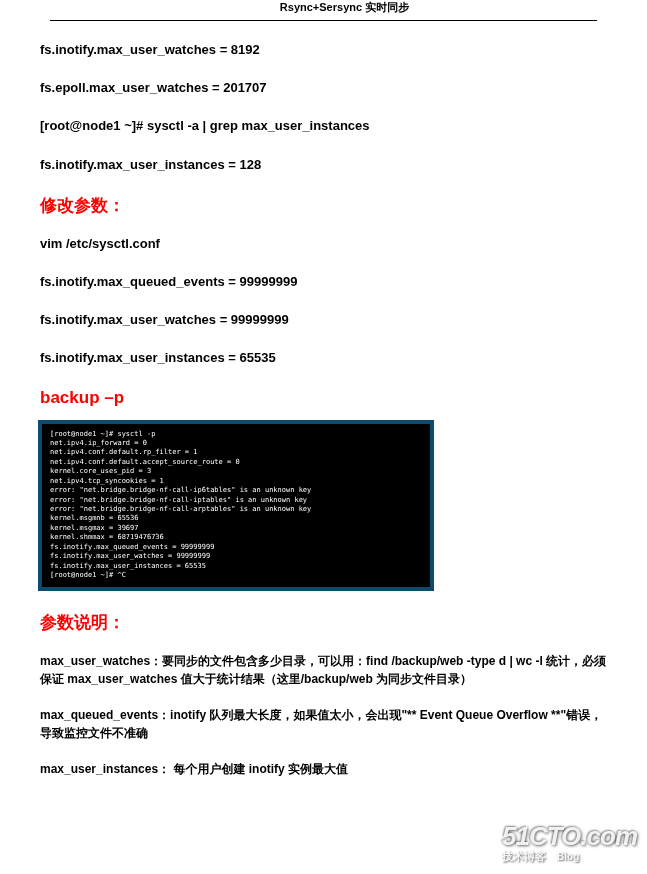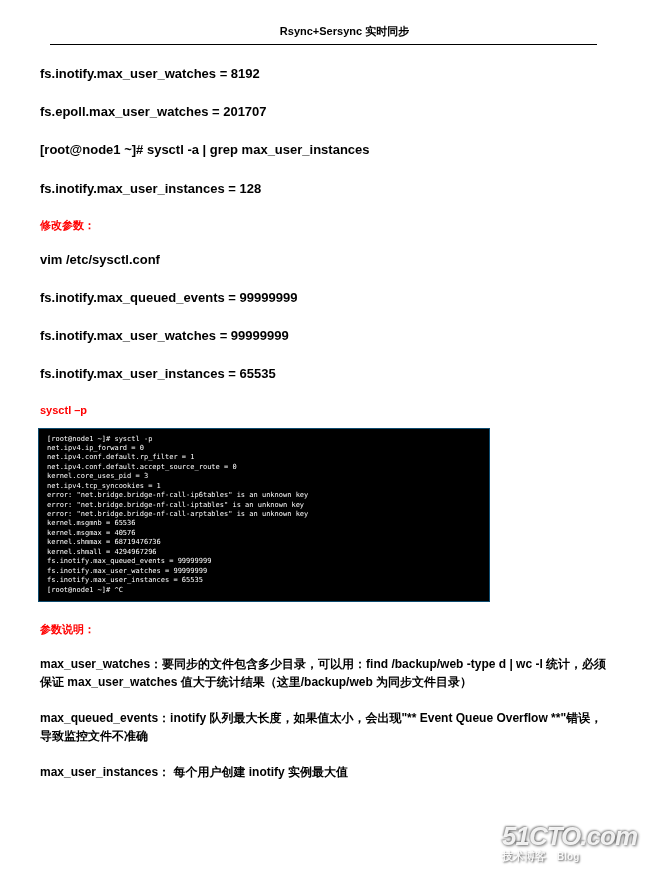--- a/index.html
+++ b/index.html
@@ -9,55 +9,55 @@
     }
     body {
       width: 647px;
       height: 874px;
       background: #ffffff;
       font-family: "Microsoft YaHei", Arial, sans-serif;
       position: relative;
     }
     .page-header {
       text-align: center;
-      padding: 24px 0 5px;
+      padding: 0 0 5px;
       font-size: 11px;
       color: #000;
       font-weight: bold;
       margin-left: 42px;
     }
     .divider {
       border-top: 1px solid #000;
       margin: 0 50px 20px 50px;
     }
     .content {
       padding: 0 40px;
     }
     .line {
       font-size: 13px;
       font-weight: bold;
       color: #000;
       margin-bottom: 20px;
       line-height: 1.4;
     }
     .red-heading {
-      font-size: 11px;
+      font-size: 17px;
       font-weight: bold;
       color: #ff0000;
       margin-bottom: 18px;
     }
     .bottom-margin-small {
       margin-bottom: 12px;
     }
     .terminal {
       background: #000;
-      border: 1px solid #0c4a6e;
+      border: 4px solid #0c4a6e;
       margin: 0 0 20px -2px;
       padding: 6px 8px;
-      width: 452px;
+      width: 396px;
       font-family: monospace;
     }
     .terminal-line {
       color: #fff;
       font-size: 7px;
       line-height: 1.35;
       white-space: pre;
     }
     .para {
       font-size: 12px;
@@ -104,36 +104,35 @@
 <div class="content">
   <div class="line">fs.inotify.max_user_watches = 8192</div>
   <div class="line">fs.epoll.max_user_watches = 201707</div>
   <div class="line">[root@node1 ~]# sysctl -a | grep max_user_instances</div>
   <div class="line">fs.inotify.max_user_instances = 128</div>
   <div class="red-heading">修改参数：</div>
   <div class="line">vim /etc/sysctl.conf</div>
   <div class="line">fs.inotify.max_queued_events = 99999999</div>
   <div class="line">fs.inotify.max_user_watches = 99999999</div>
   <div class="line">fs.inotify.max_user_instances = 65535</div>
-  <div class="red-heading bottom-margin-small">sysctl –p</div>
+  <div class="red-heading bottom-margin-small">backup –p</div>
 
   <div class="terminal">
     <div class="terminal-line">[root@node1 ~]# sysctl -p</div>
     <div class="terminal-line">net.ipv4.ip_forward = 0</div>
     <div class="terminal-line">net.ipv4.conf.default.rp_filter = 1</div>
     <div class="terminal-line">net.ipv4.conf.default.accept_source_route = 0</div>
     <div class="terminal-line">kernel.core_uses_pid = 3</div>
     <div class="terminal-line">net.ipv4.tcp_syncookies = 1</div>
     <div class="terminal-line">error: "net.bridge.bridge-nf-call-ip6tables" is an unknown key</div>
     <div class="terminal-line">error: "net.bridge.bridge-nf-call-iptables" is an unknown key</div>
     <div class="terminal-line">error: "net.bridge.bridge-nf-call-arptables" is an unknown key</div>
     <div class="terminal-line">kernel.msgmnb = 65536</div>
-    <div class="terminal-line">kernel.msgmax = 40576</div>
+    <div class="terminal-line">kernel.msgmax = 39697</div>
     <div class="terminal-line">kernel.shmmax = 68719476736</div>
-    <div class="terminal-line">kernel.shmall = 4294967296</div>
     <div class="terminal-line">fs.inotify.max_queued_events = 99999999</div>
     <div class="terminal-line">fs.inotify.max_user_watches = 99999999</div>
     <div class="terminal-line">fs.inotify.max_user_instances = 65535</div>
     <div class="terminal-line">[root@node1 ~]# ^C</div>
   </div>
 
   <div class="red-heading">参数说明：</div>
   <div class="para">max_user_watches：要同步的文件包含多少目录，可以用：find /backup/web -type d | wc -l  统计，必须保证 max_user_watches 值大于统计结果（这里/backup/web 为同步文件目录）</div>
   <div class="para">max_queued_events：inotify 队列最大长度，如果值太小，会出现"** Event Queue Overflow **"错误，导致监控文件不准确</div>
   <div class="para">max_user_instances： 每个用户创建 inotify 实例最大值</div>

